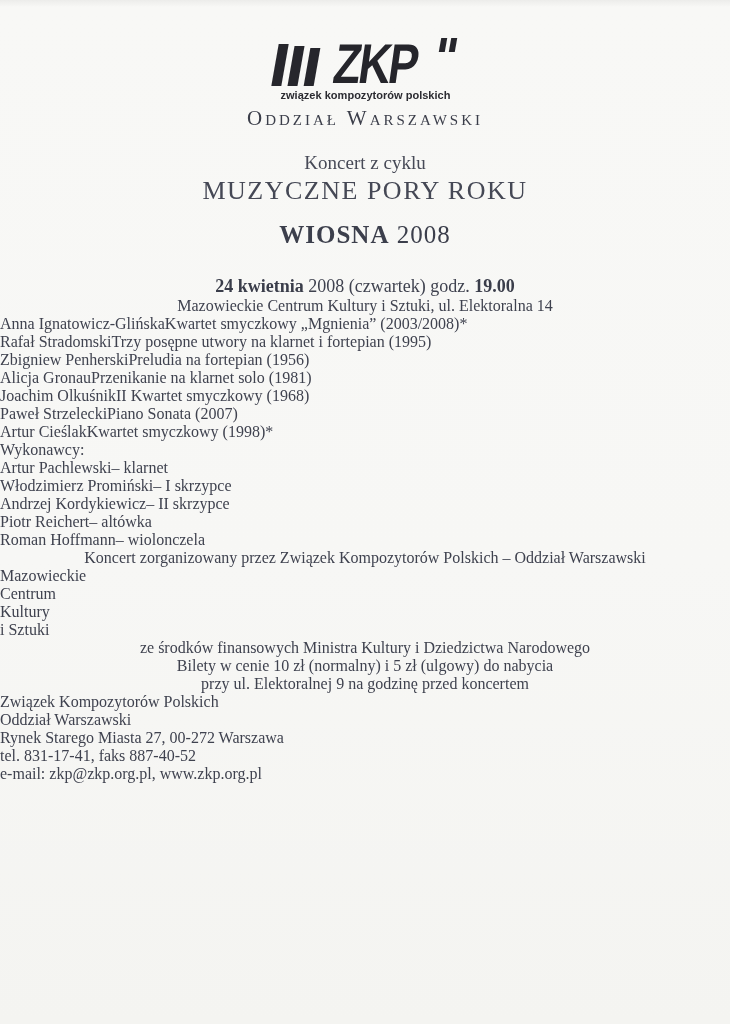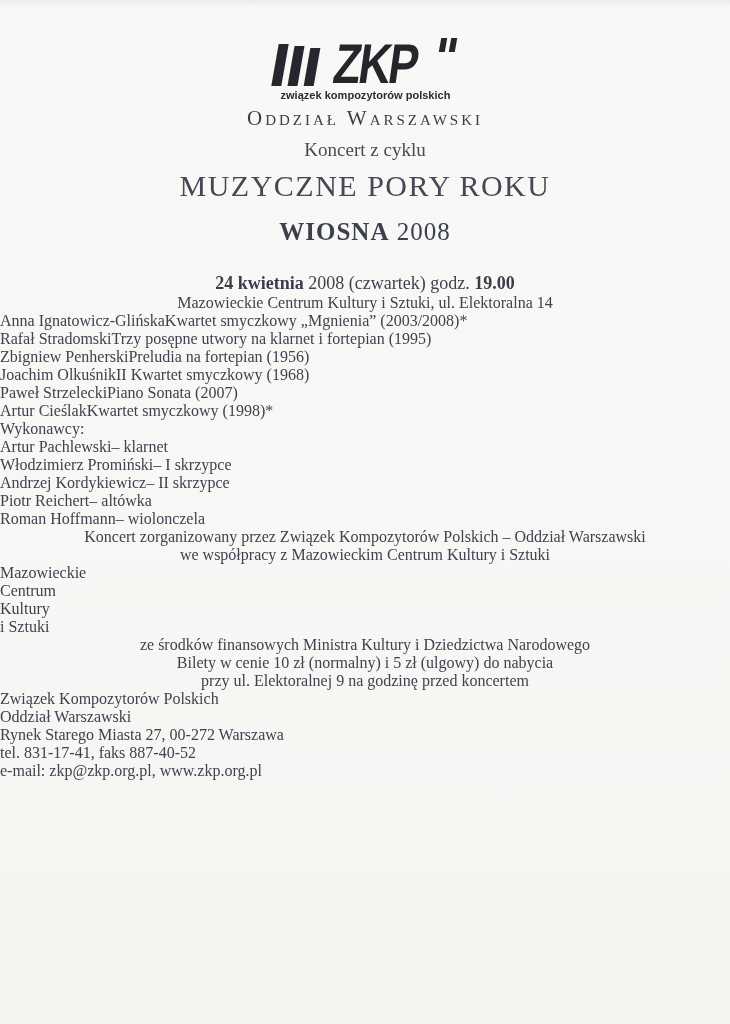--- a/index.html
+++ b/index.html
@@ -31,22 +31,22 @@
     font-family:"Liberation Sans","DejaVu Sans",sans-serif;font-weight:bold;
     font-size:11.5px;color:#2b2b31;text-align:right;margin-top:3px;padding-right:6px;
     transform:scaleX(.96);transform-origin:center;
   }
   .branch{
     margin-top:5px;font-variant:small-caps;letter-spacing:3px;
     font-size:21px;color:#3b3e4a;
   }
 
   
-  .series-line{margin-top:8px;font-size:19px;color:#474a57;}
-  .cycle-line{margin-top:8px;font-size:30px;letter-spacing:1.5px;color:#454855;}
+  .series-line{margin-top:21px;font-size:19px;color:#474a57;}
+  .cycle-line{margin-top:2px;font-size:26px;letter-spacing:1.5px;color:#454855;}
   .title-line{margin-top:15px;font-size:25px;letter-spacing:1px;color:#3c3f4c;}
   .title-line .b{font-weight:bold;}
 
   .date-line{margin-top:27px;font-size:18px;color:#43465'3;}
   .date-line,.venue-line{font-size:18px;color:#434653;}
   .venue-line{margin-top:1px;}
   .bld{font-weight:bold;color:#3a3d4a;}
 
   /* ===== program ===== */
   .program{margin:19px 0 0 94px;}
@@ -111,38 +111,38 @@
   <div class="cycle-line center">MUZYCZNE PORY ROKU</div>
   <div class="title-line center"><span class="b">WIOSNA</span><span> 2008</span></div>
 
   <div class="date-line center"><span class="bld">24 kwietnia</span><span> 2008 (czwartek) godz. </span><span class="bld">19.00</span></div>
   <div class="venue-line center"><span class="bld">Mazowieckie Centrum Kultury i Sztuki</span><span>, ul. Elektoralna 14</span></div>
 
   <div class="program">
     <div class="prog-line"><span class="composer">Anna Ignatowicz-Glińska</span><span class="work">Kwartet smyczkowy „Mgnienia” </span><span class="work it"></span><span class="work"></span><span class="work sm">(2003/2008)*</span></div>
     <div class="prog-line"><span class="composer">Rafał Stradomski</span><span class="work">Trzy posępne utwory </span><span class="work it">na klarnet i fortepian</span><span class="work"> (1995)</span><span class="work sm"></span></div>
     <div class="prog-line"><span class="composer">Zbigniew Penherski</span><span class="work">Preludia </span><span class="work it">na fortepian</span><span class="work"> (1956)</span><span class="work sm"></span></div>
+    <div class="prog-line"><span class="composer">Alicja Gronau</span><span class="work">Przenikanie </span><span class="work it">na klarnet solo</span><span class="work"> (1981)</span><span class="work sm"></span></div>
     <div class="prog-line"><span class="composer">Joachim Olkuśnik</span><span class="work">II Kwartet smyczkowy (1968)</span><span class="work it"></span><span class="work"></span><span class="work sm"></span></div>
     <div class="prog-line"><span class="composer">Paweł Strzelecki</span><span class="work">Piano Sonata (2007)</span><span class="work it"></span><span class="work"></span><span class="work sm"></span></div>
     <div class="prog-line"><span class="composer">Artur Cieślak</span><span class="work">Kwartet smyczkowy (1998)*</span><span class="work it"></span><span class="work"></span><span class="work sm"></span></div>
   </div>
 
   <div class="perf-label">Wykonawcy:</div>
 
   <div class="performers">
     <div class="perf-line"><span class="pname">Artur Pachlewski</span><span class="prole">– klarnet</span></div>
     <div class="perf-line indent"><span class="pname">Włodzimierz Promiński</span><span class="prole">– I skrzypce</span></div>
     <div class="perf-line indent"><span class="pname">Andrzej Kordykiewicz</span><span class="prole">– II skrzypce</span></div>
     <div class="perf-line indent"><span class="pname">Piotr Reichert</span><span class="prole">– altówka</span></div>
     <div class="perf-line indent"><span class="pname">Roman Hoffmann</span><span class="prole">– wiolonczela</span></div>
   </div>
 
   <div class="organizer center">
     <div>Koncert zorganizowany przez Związek Kompozytorów Polskich – Oddział Warszawski</div>
-    <div>we współpracy z Mazowieckim Centrum Kultury i Sztuki</div>
   </div>
 
   <div class="mckis">
     <div class="mckis-blob"></div>
     <div class="mckis-text">
       <div>Mazowieckie</div>
       <div>Centrum</div>
       <div>Kultury</div>
       <div>i Sztuki</div>
     </div>

